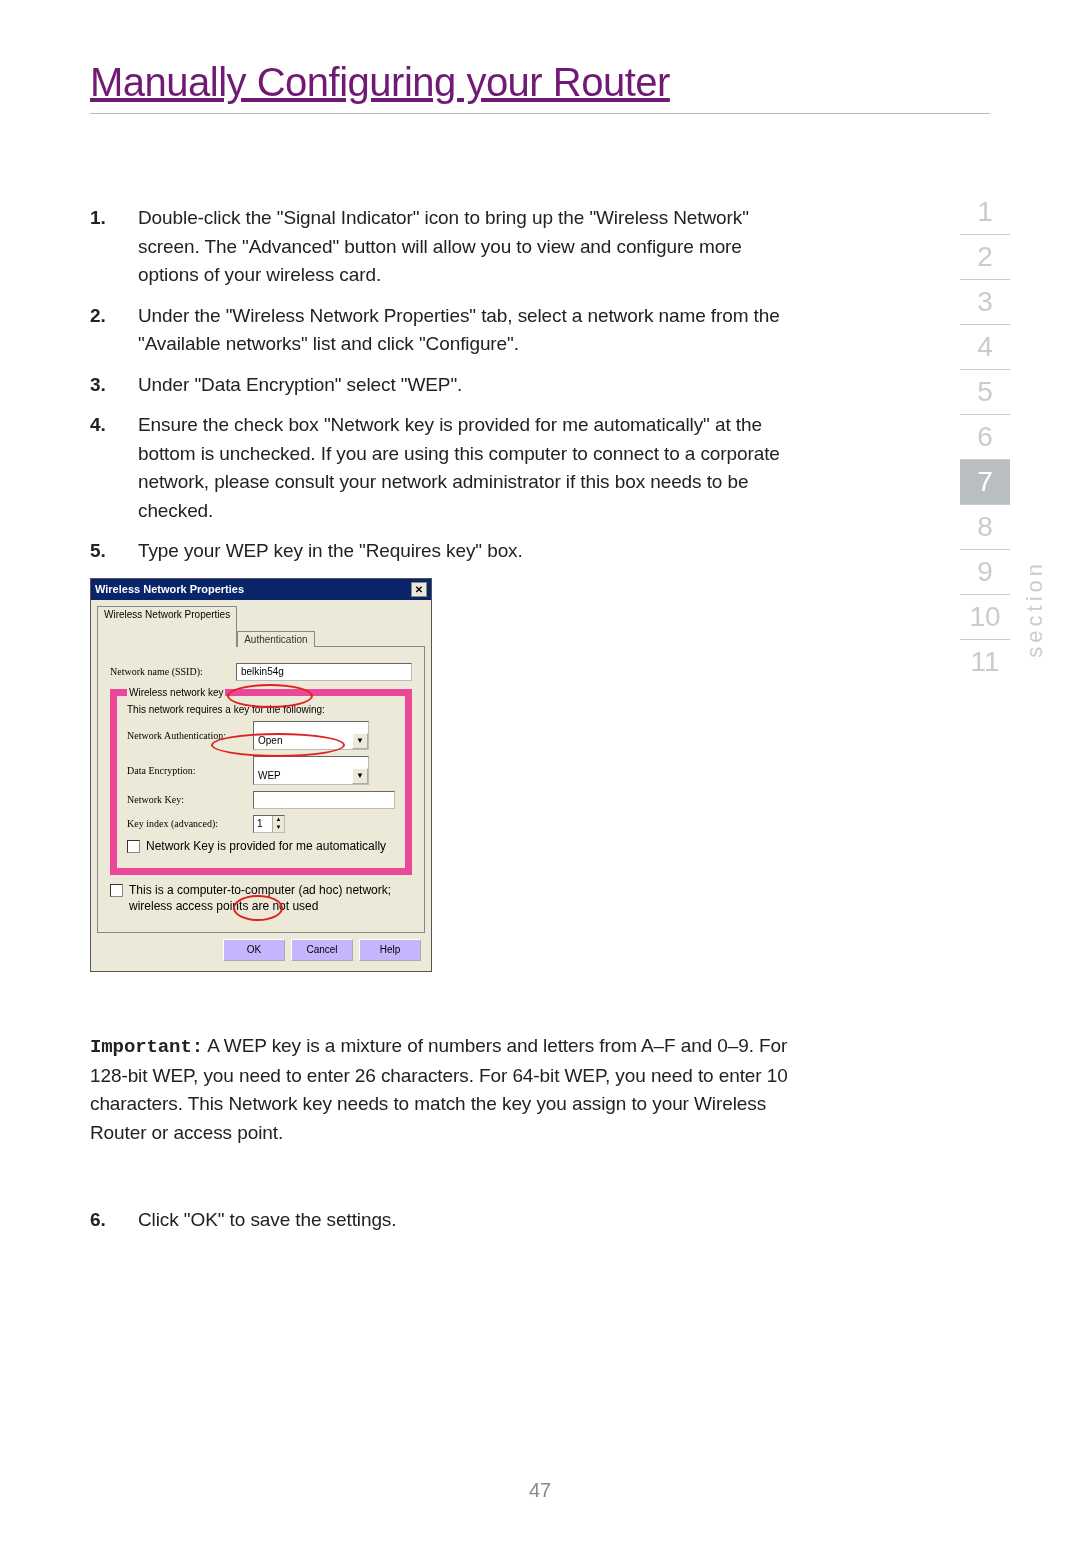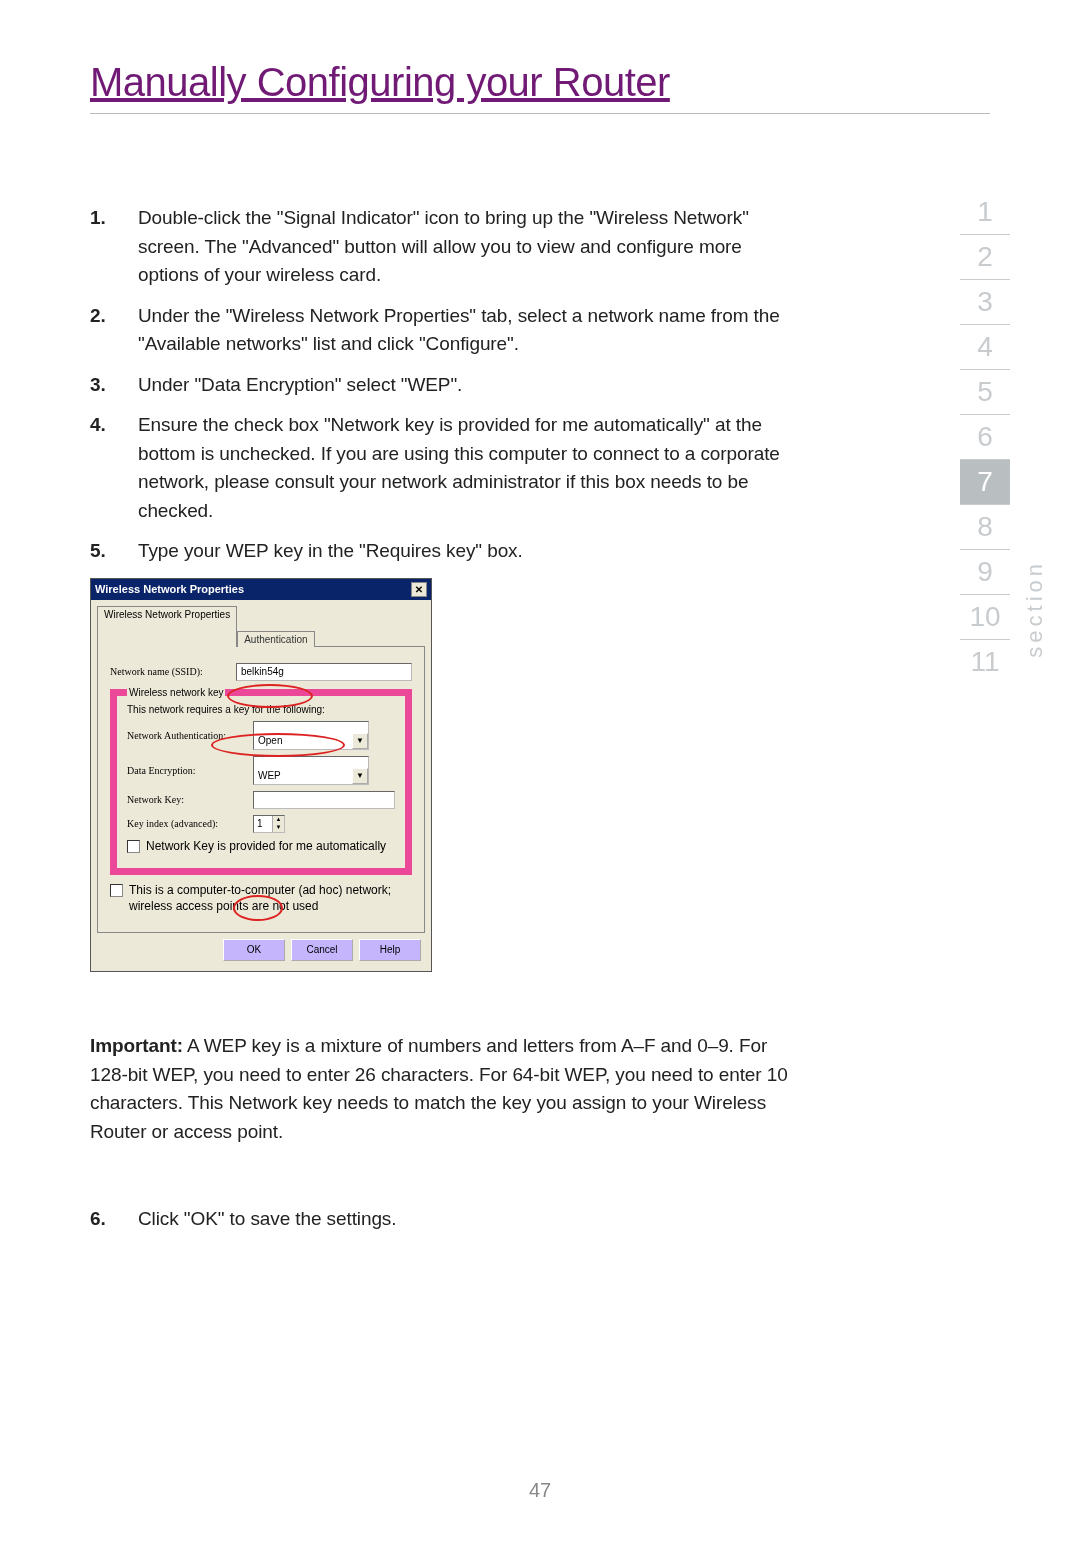--- a/index.html
+++ b/index.html
@@ -66,20 +66,21 @@
   }
   .important {
     font-size: 19px;
     line-height: 1.5;
     color: #222;
     margin-top: 60px;
     letter-spacing: -0.1px;
   }
   .important .lead {
     font-weight: bold;
+    font-family: Liberation Mono, monospace;
   }
   .spacer { height: 40px; }
   .page-num {
     position: absolute;
     bottom: 40px;
     left: 0;
     width: 1080px;
     text-align: center;
     font-size: 20px;
     color: #888;

